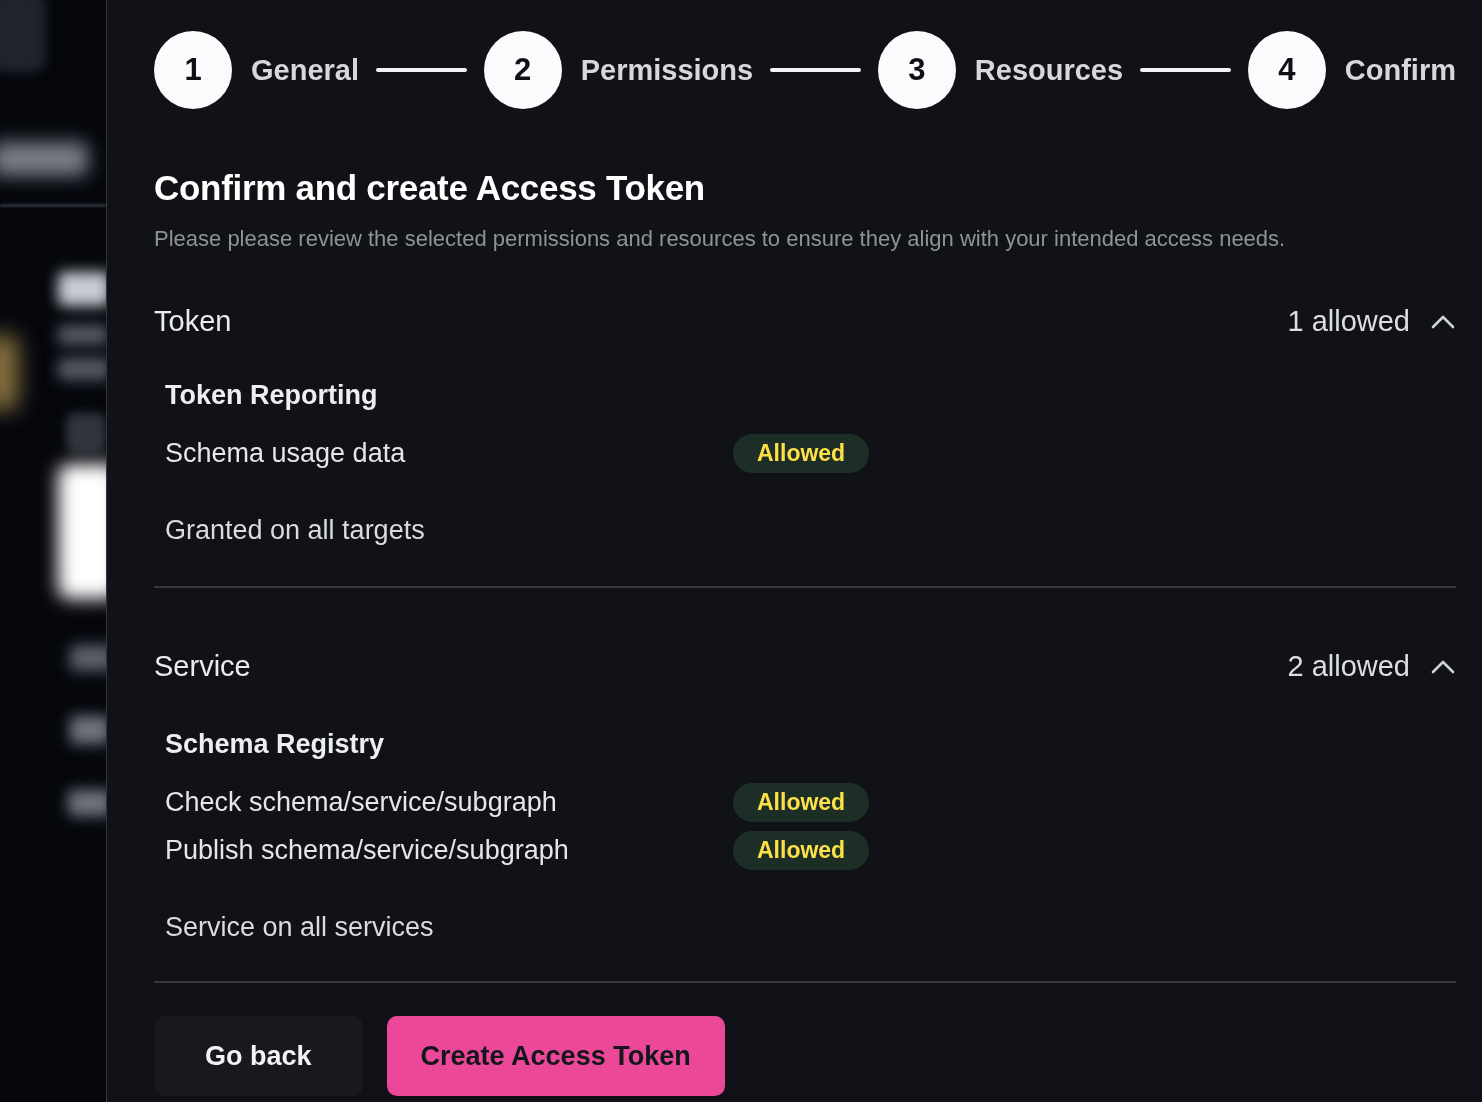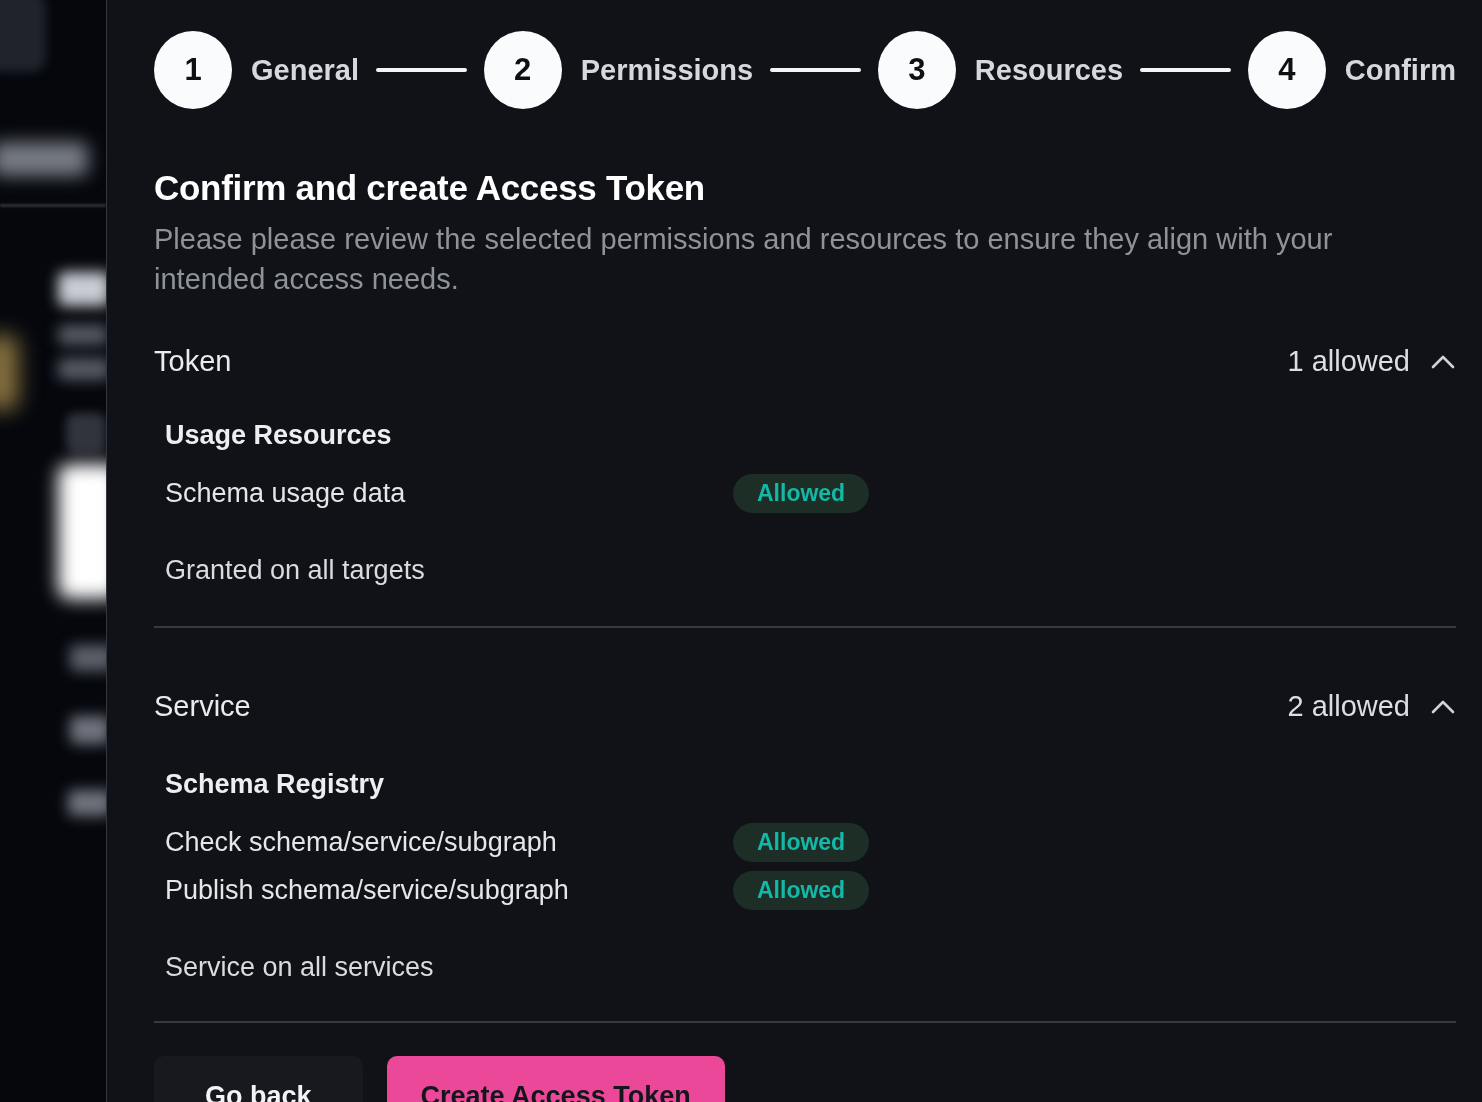--- a/index.html
+++ b/index.html
@@ -35,38 +35,38 @@
     width:78px; height:78px; border-radius:50%;
     background:#fafbfc; color:#0e1014;
     display:flex; align-items:center; justify-content:center;
     font-size:31px; font-weight:600;
   }
   .step-label { margin-left:19px; font-size:29px; font-weight:600; color:#d6d8dd; }
   .step-line { flex:1 1 auto; height:4px; background:#f3f4f6; border-radius:2px; margin:0 17px; }
 
   
   .page-title { margin-top:59px; font-size:35px; font-weight:700; color:#ffffff; letter-spacing:-0.3px; }
-  .page-subtitle { margin-top:11px; font-size:29px; line-height:40px; color:#8e9299; max-width:1232px; }
+  .page-subtitle { margin-top:11px; font-size:22px; line-height:40px; color:#8e9299; max-width:1232px; }
 
   
   .section-header { display:flex; align-items:center; justify-content:space-between; margin-top:46px; }
   .section-name { font-size:29px; font-weight:500; color:#e9ebee; }
   .section-toggle { display:flex; align-items:center; gap:20px; cursor:pointer; }
   .section-count { font-size:29px; font-weight:500; color:#dcdee3; }
   .chevron-up { display:inline-flex; }
 
   .perm-group { margin-left:11px; }
   .group-title { margin-top:42px; font-size:27px; font-weight:700; color:#eceef1; }
   .perm-row { display:flex; align-items:center; margin-top:22px; height:40px; }
   .perm-row + .perm-row { margin-top:8px; }
   .perm-label { flex:0 0 568px; font-size:27px; color:#e4e6ea; }
   .badge {
     display:inline-flex; align-items:center; justify-content:center;
     height:39px; padding:0 24px; border-radius:20px;
-    background:#1c2e25; color:#14b8a6;
+    background:#1c2e25; color:#fde047;
     font-size:23px; font-weight:700;
   }
   .granted-note { margin-top:42px; margin-left:11px; font-size:27px; color:#d9dbdf; }
 
   .divider { height:2px; background:#37393f; margin-top:40px; border:none; }
 
   
   .footer { display:flex; justify-content:flex-start; align-items:center; gap:24px; margin-top:33px; }
   .btn {
     border:none; border-radius:10px; height:80px;
@@ -127,21 +127,21 @@
     <div class="section-toggle">
       <span class="section-count">1 allowed</span>
       <span class="chevron-up">
         <svg width="26" height="16" viewBox="0 0 26 16">
             <polyline points="3,13 13,3 23,13" fill="none" stroke="#cfd2d8" stroke-width="2.6" stroke-linecap="round" stroke-linejoin="round"></polyline>
           </svg>
       </span>
     </div>
   </div>
   <div class="perm-group">
-    <div class="group-title">Usage Resources</div>
+    <div class="group-title">Token Reporting</div>
     <div class="perm-row">
       <span class="perm-label">Schema usage data</span>
       <span class="badge">Allowed</span>
     </div>
   </div>
   <div class="granted-note">Granted on all targets</div>
 
   <hr class="divider">
 
   <div class="section-header" style="margin-top:62px;">

